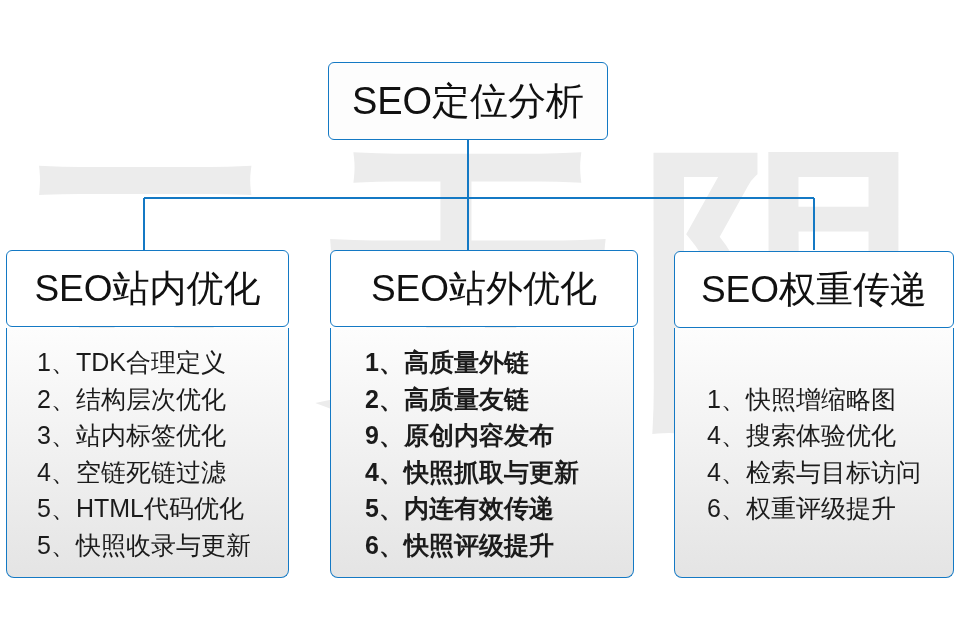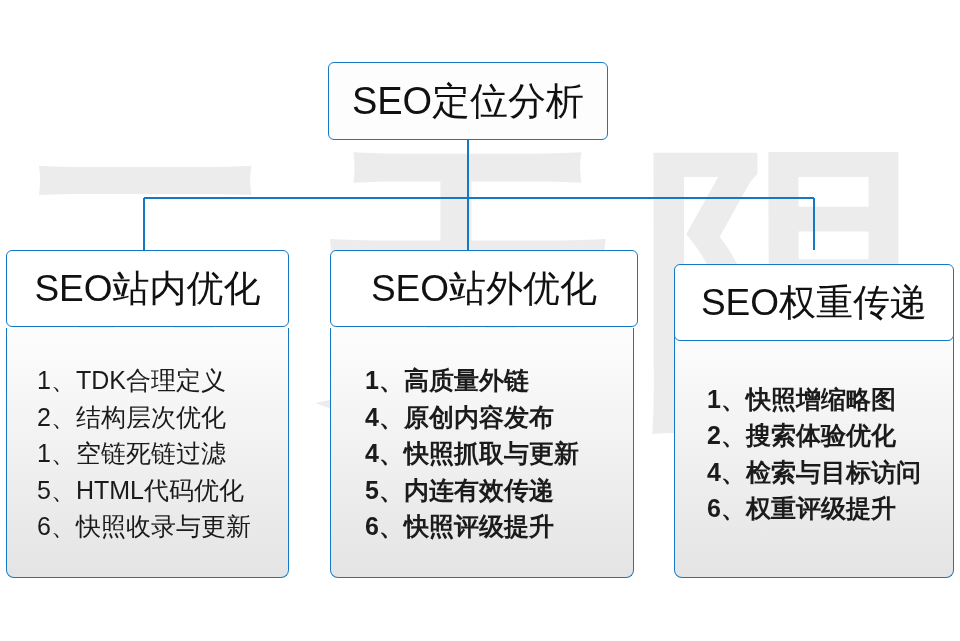--- a/index.html
+++ b/index.html
@@ -134,22 +134,22 @@
 
   
   #col1-header { left: 6px;   top: 250px; width: 283px; height: 77px; }
   #col1-body   { left: 6px;   top: 328px; width: 283px; height: 250px; }
   #col1-body li { padding-left: 22px; }
 
   #col2-header { left: 330px; top: 250px; width: 308px; height: 77px; }
   #col2-body   { left: 330px; top: 328px; width: 304px; height: 250px; font-weight: bold; }
   #col2-body li { padding-left: 26px; }
 
-  #col3-header { left: 674px; top: 264px; width: 280px; height: 77px; }
-  #col3-body   { left: 674px; top: 328px; width: 280px; height: 250px; font-weight: bold; }
+  #col3-header { left: 674px; top: 251px; width: 280px; height: 77px; }
+  #col3-body   { left: 674px; top: 328px; width: 280px; height: 250px; }
   #col3-body li { padding-left: 24px; }
 </style>
 </head>
 <body>
 
 <div id="canvas">
 
   <div id="watermark">
     <span class="wm-text">云无限</span>
   </div>
@@ -171,44 +171,46 @@
     <span class="node-title-text">SEO定位分析</span>
   </div>
 
   <div id="col1-header" class="col-header">
     <span class="col-header-text">SEO站内优化</span>
   </div>
   <div id="col1-body" class="col-body">
     <ol>
       <li>1、TDK合理定义</li>
       <li>2、结构层次优化</li>
-      <li>1、空链死链过滤</li>
+      <li>3、站内标签优化</li>
+      <li>4、空链死链过滤</li>
       <li>5、HTML代码优化</li>
-      <li>6、快照收录与更新</li>
+      <li>5、快照收录与更新</li>
     </ol>
   </div>
 
   <div id="col2-header" class="col-header">
     <span class="col-header-text">SEO站外优化</span>
   </div>
   <div id="col2-body" class="col-body">
     <ol>
       <li>1、高质量外链</li>
-      <li>4、原创内容发布</li>
+      <li>2、高质量友链</li>
+      <li>9、原创内容发布</li>
       <li>4、快照抓取与更新</li>
       <li>5、内连有效传递</li>
       <li>6、快照评级提升</li>
     </ol>
   </div>
 
   <div id="col3-header" class="col-header">
     <span class="col-header-text">SEO权重传递</span>
   </div>
   <div id="col3-body" class="col-body">
     <ol>
       <li>1、快照增缩略图</li>
-      <li>2、搜索体验优化</li>
+      <li>4、搜索体验优化</li>
       <li>4、检索与目标访问</li>
       <li>6、权重评级提升</li>
     </ol>
   </div>
 
 </div>
 
 </body></html>

